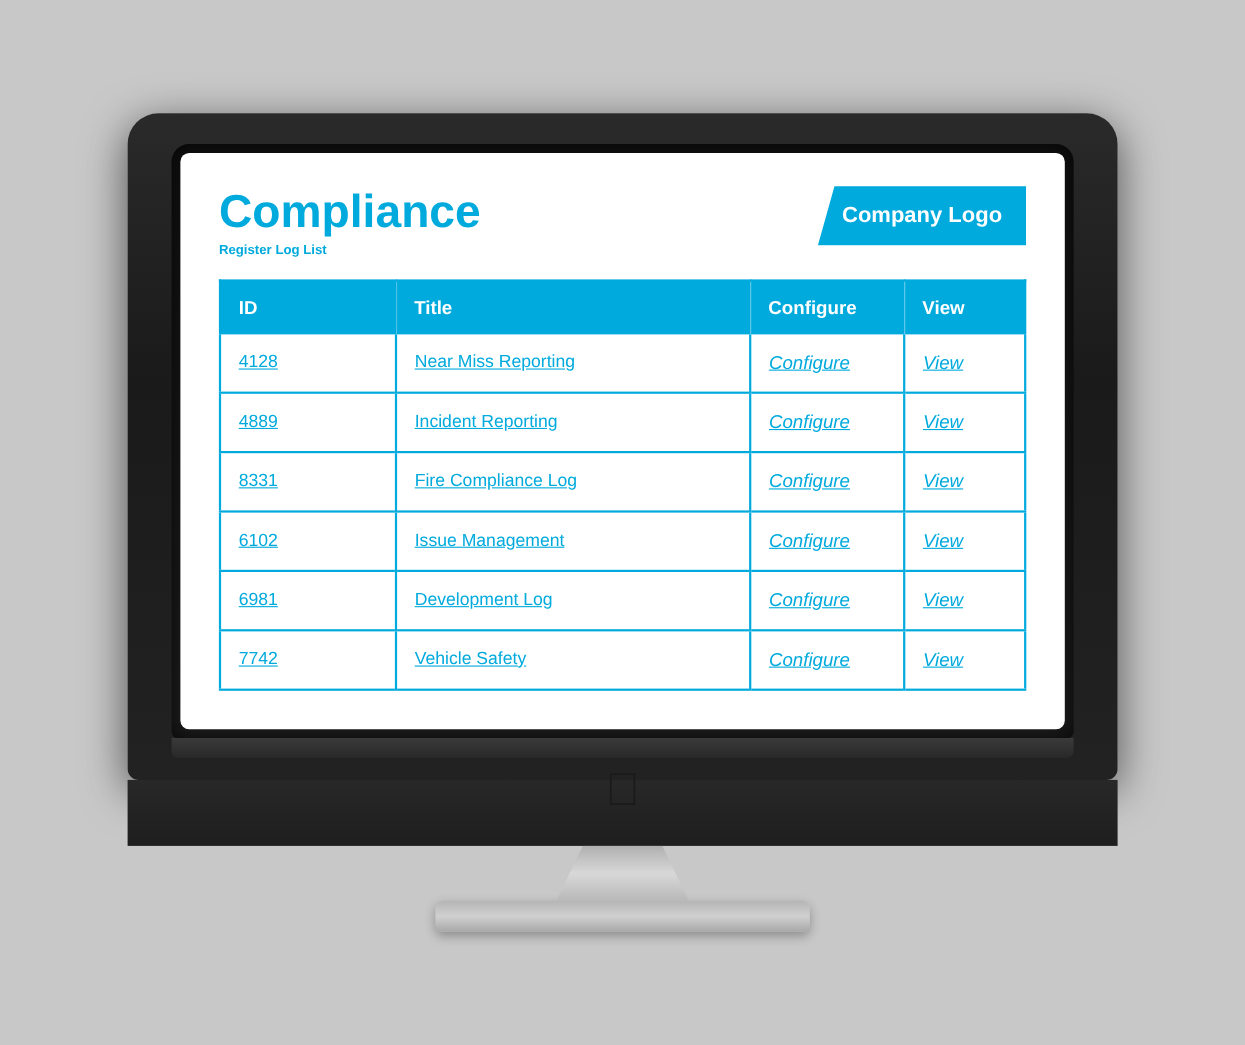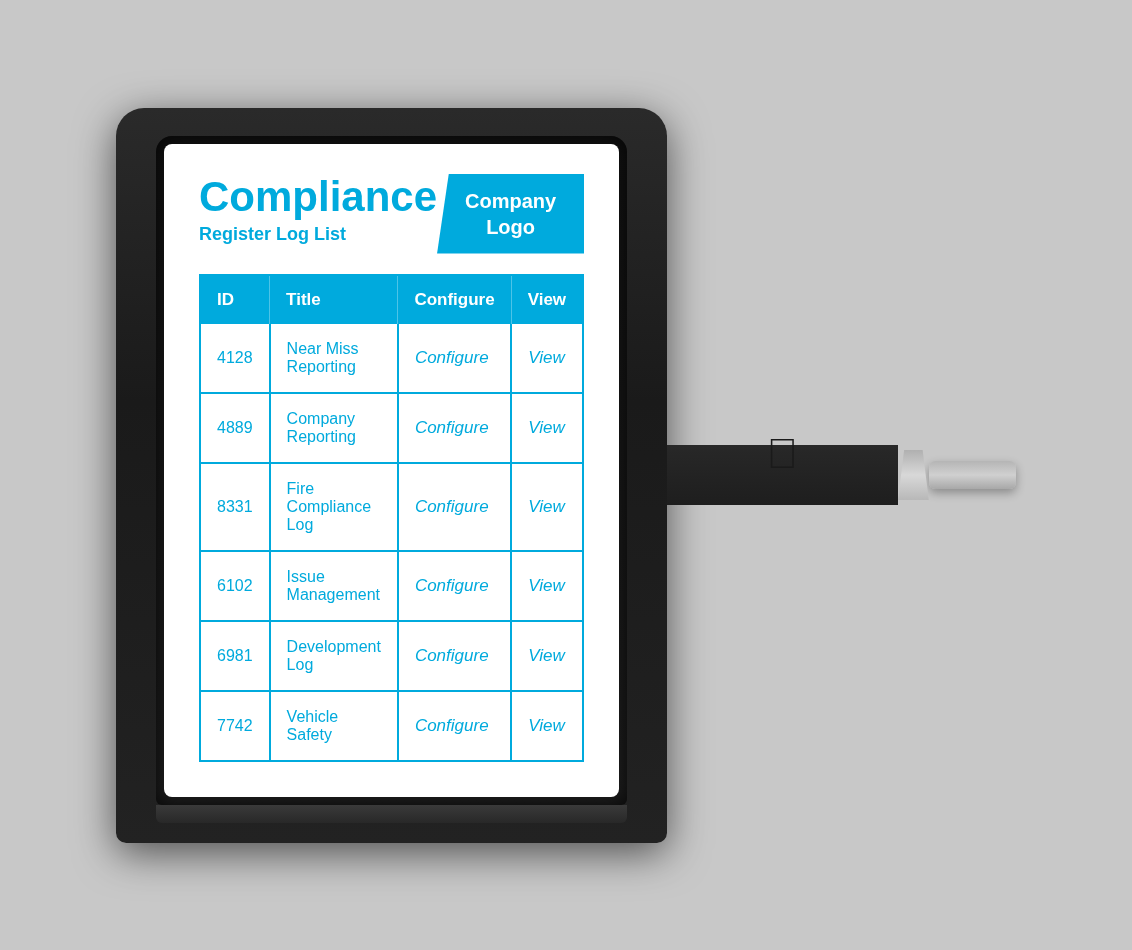--- a/index.html
+++ b/index.html
@@ -11,22 +11,22 @@
       align-items: center;
       min-height: 950px;
       width: 1132px;
       font-family: Arial, sans-serif;
     }
 
     .monitor-wrapper {
       position: relative;
       width: 900px;
       display: flex;
-      flex-direction: row;
-      align-items: center;
+      flex-direction: column;
+      align-items: flex-end;
     }
 
     .monitor-outer {
       width: 900px;
       background: linear-gradient(180deg, #2a2a2a 0%, #1a1a1a 40%, #222 100%);
       border-radius: 28px 28px 10px 10px;
       padding: 28px 40px 20px 40px;
       box-shadow: 0 10px 40px rgba(0,0,0,0.6);
     }
 
@@ -93,21 +93,21 @@
 
     .app-title {
       color: #00aadd;
       font-size: 42px;
       font-weight: 700;
       line-height: 1.1;
     }
 
     .sub-title {
       color: #00aadd;
-      font-size: 18px;
+      font-size: 12px;
       font-weight: 700;
       margin-top: 4px;
     }
 
     .logo-badge {
       background: #00aadd;
       color: white;
       font-size: 20px;
       font-weight: 600;
       padding: 14px 22px;
@@ -144,20 +144,21 @@
     .register-table tbody tr {
       border-bottom: 2px solid #00aadd;
     }
 
     .register-table tbody td {
       padding: 16px 16px;
       font-size: 16px;
       color: #00aadd;
       border-right: 2px solid #00aadd;
       vertical-align: middle;
+      text-decoration: underline;
     }
 
     .register-table tbody td:last-child {
       border-right: none;
     }
 
     .register-table tbody td.action-cell {
       font-style: italic;
       font-size: 17px;
       cursor: pointer;
@@ -196,21 +197,21 @@
           </thead>
           <tbody id="table-body">
           <tr>
                 <td class="col-id">4128</td>
                 <td class="col-title">Near Miss Reporting</td>
                 <td class="col-configure action-cell">Configure</td>
                 <td class="col-view action-cell">View</td>
               </tr>
               <tr>
                 <td class="col-id">4889</td>
-                <td class="col-title">Company Reporting</td>
+                <td class="col-title">Incident Reporting</td>
                 <td class="col-configure action-cell">Configure</td>
                 <td class="col-view action-cell">View</td>
               </tr>
               <tr>
                 <td class="col-id">8331</td>
                 <td class="col-title">Fire Compliance Log</td>
                 <td class="col-configure action-cell">Configure</td>
                 <td class="col-view action-cell">View</td>
               </tr>
               <tr>

